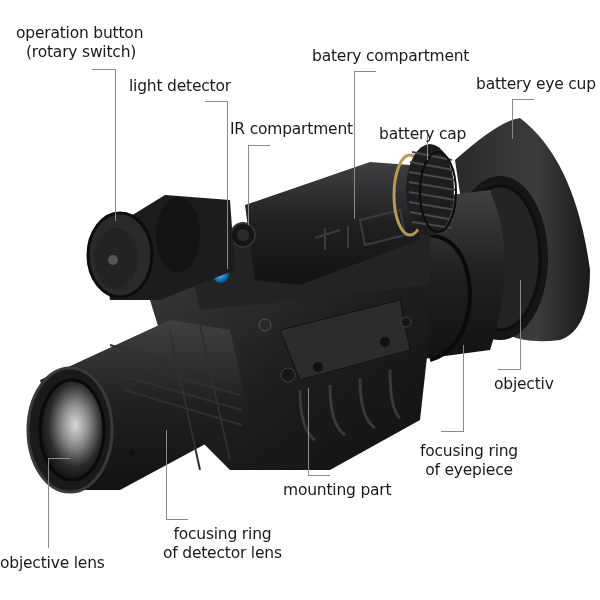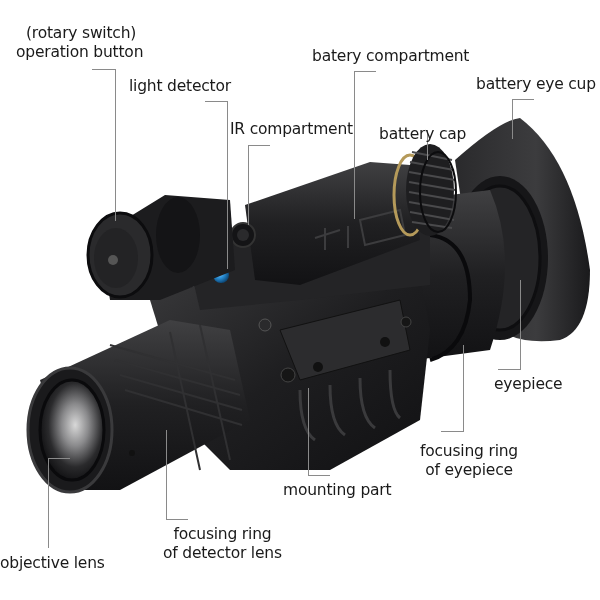--- a/index.html
+++ b/index.html
@@ -127,35 +127,35 @@
 <div class="leader" style="left:308px;top:388px;width:1px;height:88px;"></div>
 <div class="leader" style="left:308px;top:475px;width:22px;height:1px;"></div>
 
 <div class="leader" style="left:166px;top:430px;width:1px;height:89px;"></div>
 <div class="leader" style="left:166px;top:519px;width:22px;height:1px;"></div>
 
 <div class="leader" style="left:48px;top:458px;width:22px;height:1px;"></div>
 <div class="leader" style="left:48px;top:458px;width:1px;height:90px;"></div>
 
 <div class="label" style="left:16px;top:24px;">
+  <div>operation button</div>
   <div style="padding-left:10px;">(rotary switch)</div>
-  <div>operation button</div>
 </div>
 
 <div class="label" style="left:129px;top:77px;text-align:center;">light detector</div>
 
 <div class="label" style="left:230px;top:120px;">IR compartment</div>
 
 <div class="label" style="left:312px;top:47px;">batery compartment</div>
 
 <div class="label" style="left:476px;top:75px;">battery eye cup</div>
 
 <div class="label" style="left:379px;top:106px;margin-top:19px;">battery cap</div>
 
-<div class="label" style="left:494px;top:375px;">eyepiece</div>
+<div class="label" style="left:494px;top:375px;">objectiv</div>
 
 <div class="label center" style="left:420px;top:442px;">
   <div>focusing ring</div>
   <div>of eyepiece</div>
 </div>
 
 <div class="label" style="left:283px;top:481px;">mounting part</div>
 
 <div class="label center" style="left:163px;top:525px;">
   <div>focusing ring</div>

